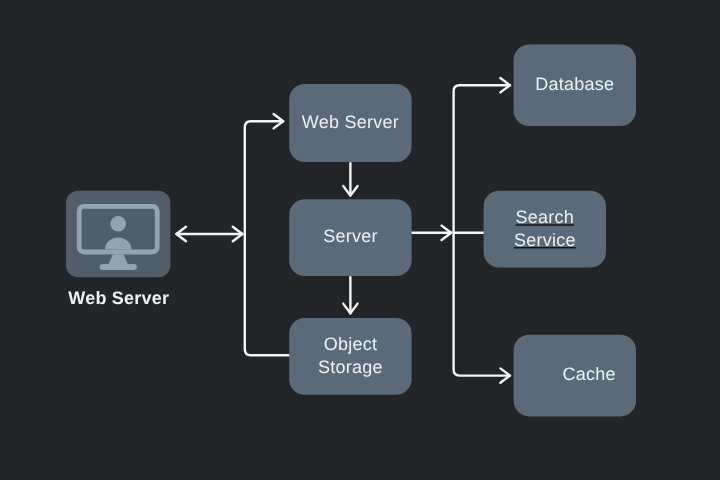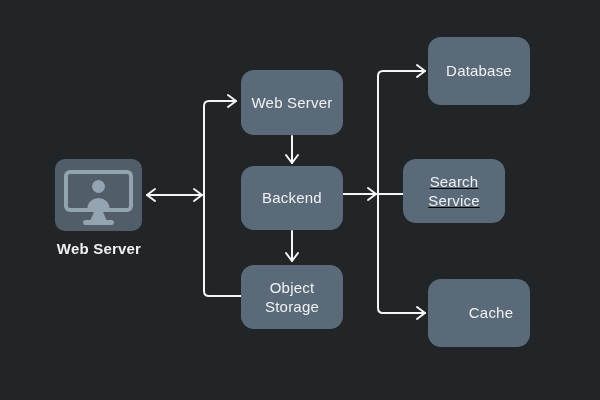--- a/index.html
+++ b/index.html
@@ -106,21 +106,21 @@
         <rect x="28" y="61" width="31" height="5" rx="2.5"></rect>
       </g>
     </svg>
   </div>
   <div class="client-label">Web Server</div>
 
   <div class="node n-ws">
     <span class="label">Web Server</span>
   </div>
   <div class="node n-be">
-    <span class="label">Backend</span>
+    <span class="label">Server</span>
   </div>
   <div class="node n-os">
     <span class="label">Object
 Storage</span>
   </div>
   <div class="node n-db">
     <span class="label">Database</span>
   </div>
   <div class="node n-ss">
     <span class="label">Search

